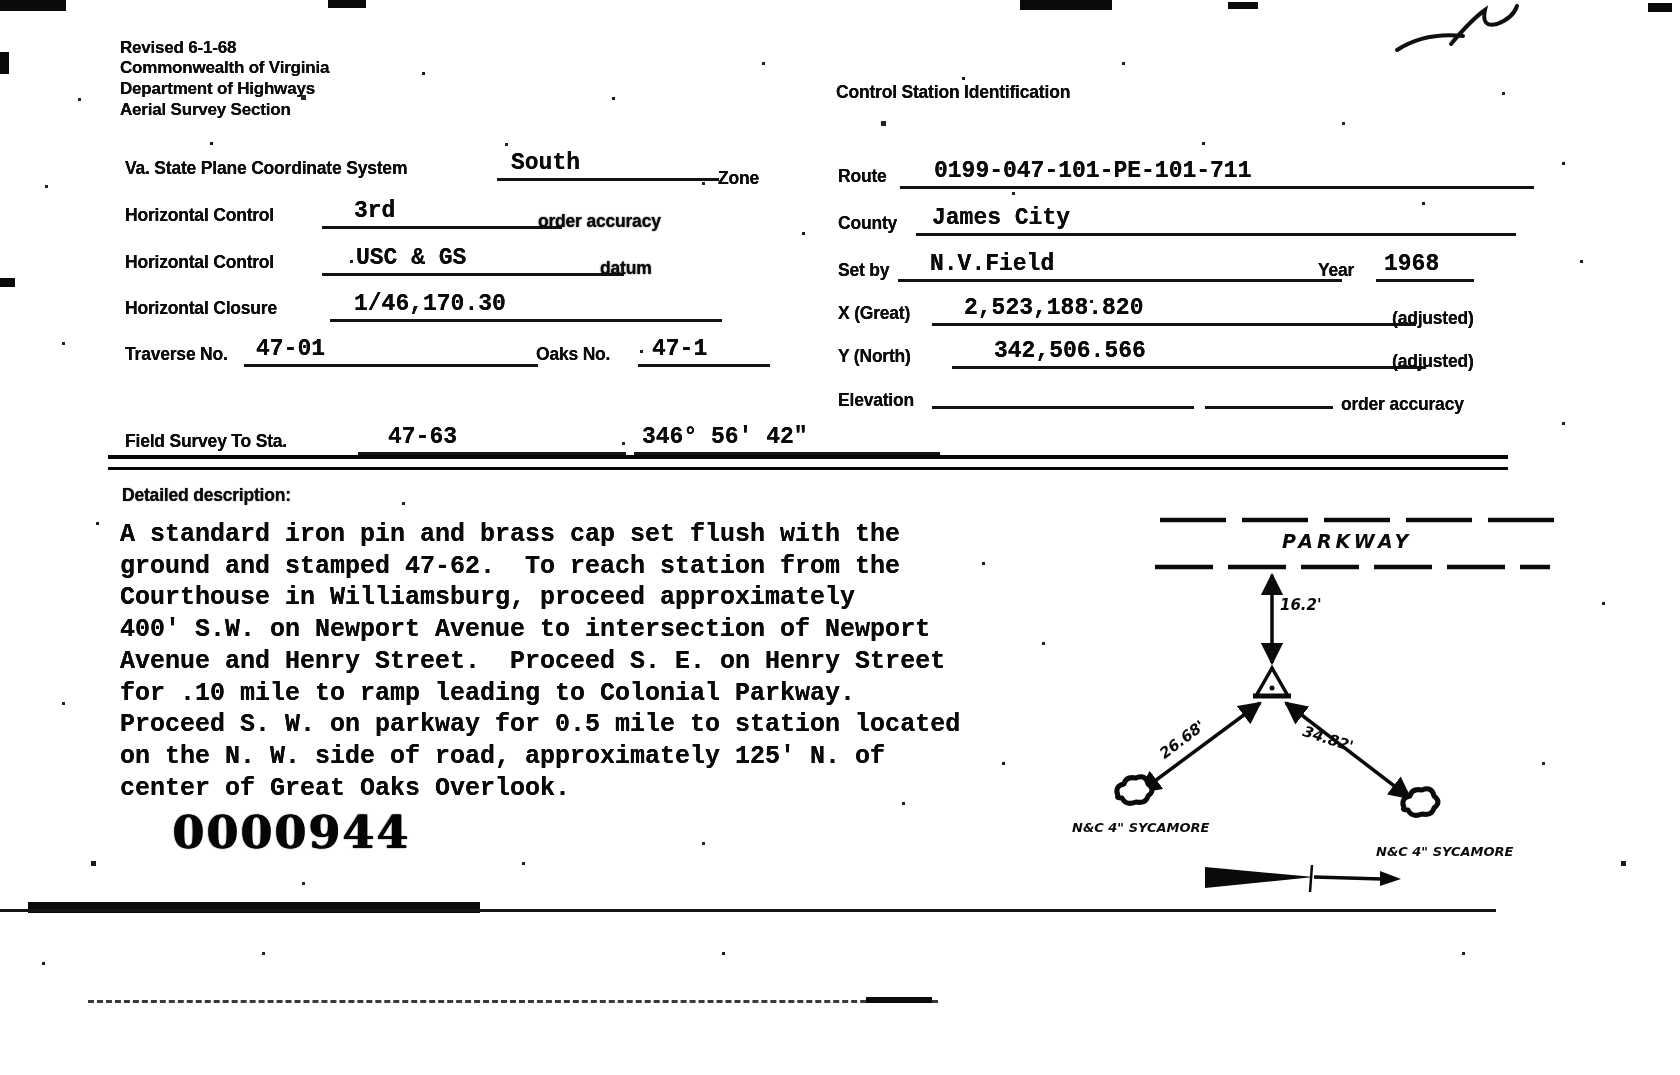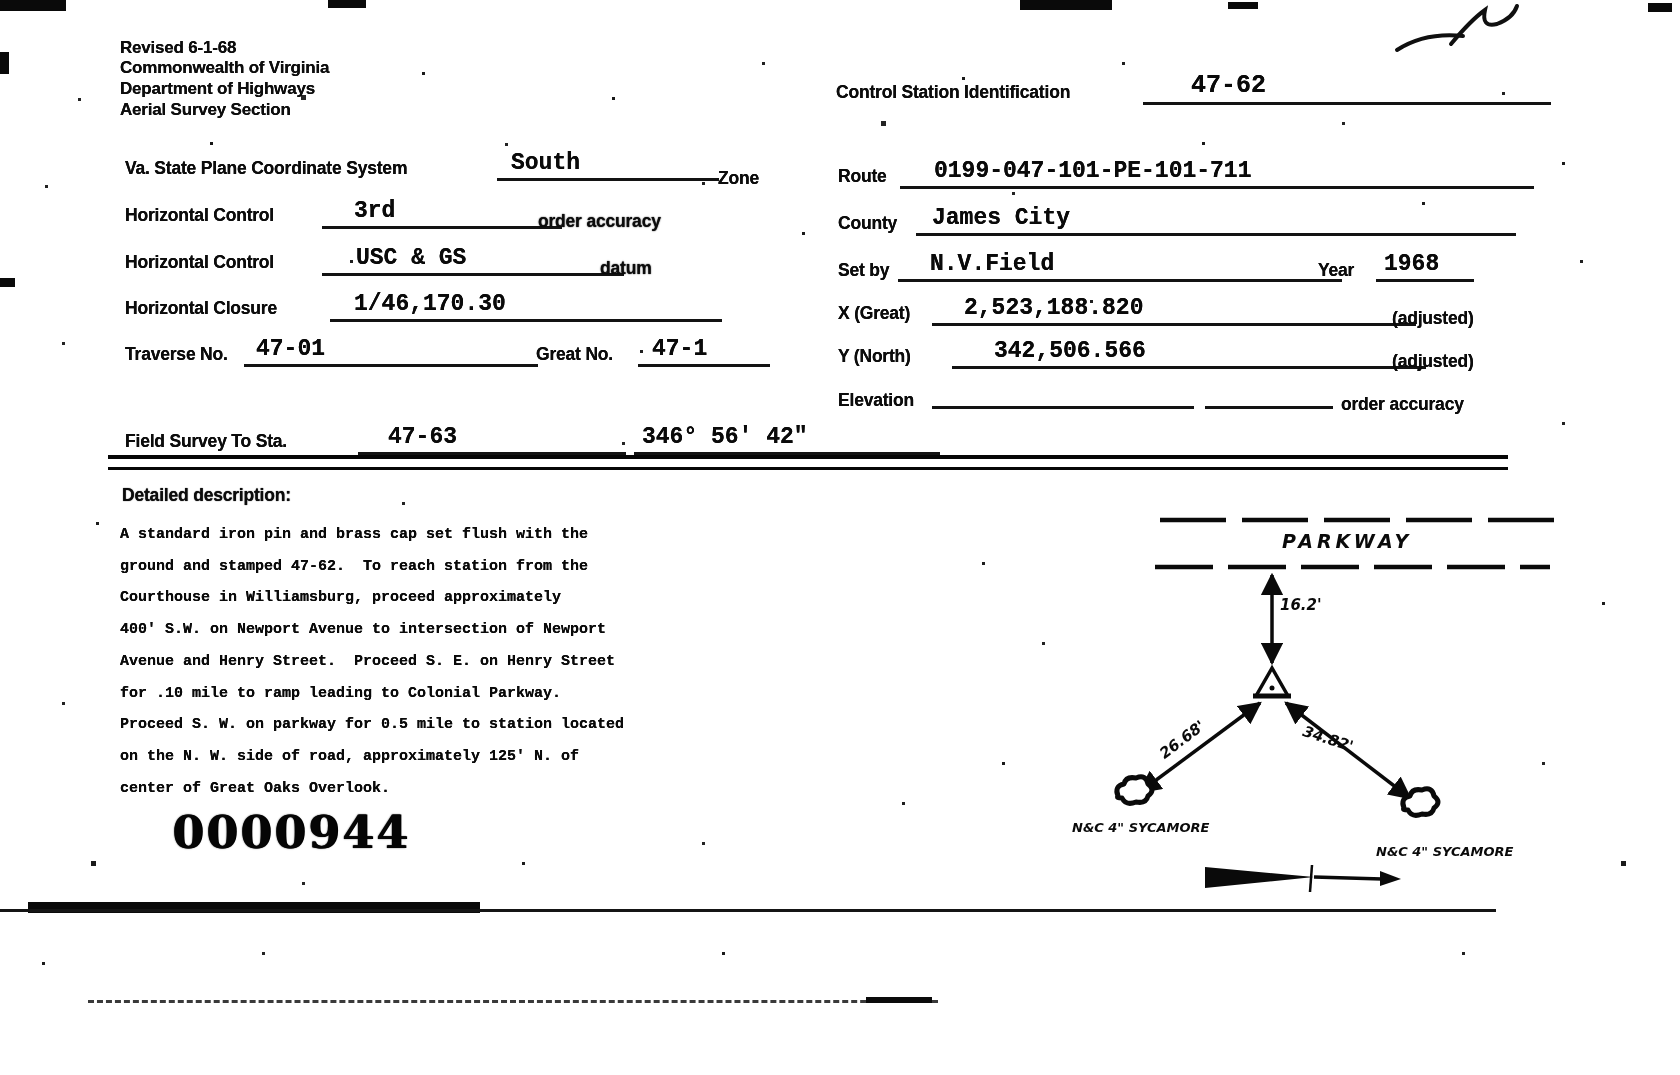--- a/index.html
+++ b/index.html
@@ -9,21 +9,21 @@
   .lbl{position:absolute;font-weight:700;font-size:17.5px;letter-spacing:-0.2px;color:#0c0c0c;
        white-space:nowrap;text-shadow:0 0 0.5px #000;}
   .fill{position:absolute;height:36px;border-bottom:3px solid #131313;display:flex;align-items:flex-end;}
   .val{font-family:"Liberation Mono",monospace;font-weight:700;font-size:23px;color:#0a0a0a;
        white-space:nowrap;margin-bottom:2px;text-shadow:0 0 0.6px #000;}
   .hdr-line{position:absolute;font-weight:700;font-size:17px;letter-spacing:-0.2px;white-space:nowrap;
        text-shadow:0 0 0.5px #000;}
   .dbl-rule{position:absolute;left:108px;top:455px;width:1400px;height:8px;
        border-top:4px solid #060606;border-bottom:3px solid #060606;}
   .desc{position:absolute;left:120px;top:519px;width:840px;}
-  .desc-line{font-family:"Liberation Mono",monospace;font-weight:700;font-size:15px;line-height:31.7px;
+  .desc-line{font-family:"Liberation Mono",monospace;font-weight:700;font-size:25px;line-height:31.7px;
        white-space:pre;color:#0a0a0a;text-shadow:0 0 0.6px #000;}
   .stamp{position:absolute;left:172px;top:806px;font-family:"DejaVu Serif",serif;font-weight:700;
        font-size:46px;letter-spacing:2px;color:#050505;transform:scaleY(0.96);
        text-shadow:1px 0 0 #000,0 0 1.5px rgba(0,0,0,.75);}
   .art{position:absolute;background:#0a0a0a;}
   .dotline{position:absolute;left:88px;top:1000px;width:850px;height:0;border-top:3px dashed #3a3a3a;}
   .specks{position:absolute;left:45px;top:185px;width:3px;height:3px;background:#222;
     box-shadow:
       33px -87px 0 0 #222, 165px -43px 0 0 #161616, 257px -89px 0 1px #262626,
       377px -113px 0 0 #1a1a1a, 460px -42px 0 0 #222, 567px -88px 0 0 #191919,
@@ -64,23 +64,20 @@
     <path d="M12,48 Q40,30 78,34" fill="none" stroke="#101010" stroke-width="4" stroke-linecap="round"></path>
     <path d="M66,42 Q86,18 100,8 Q96,26 112,22 Q128,16 132,4" fill="none" stroke="#101010" stroke-width="4" stroke-linecap="round"></path>
   </svg>
 
   <div class="hdr-line" style="left:120px;top:38px">Revised 6-1-68</div>
   <div class="hdr-line" style="left:120px;top:58px">Commonwealth of Virginia</div>
   <div class="hdr-line" style="left:120px;top:79px">Department of Highways</div>
   <div class="hdr-line" style="left:120px;top:100px">Aerial Survey Section</div>
 
   <div class="lbl" style="left:836px;top:82px">Control Station Identification</div>
-  <div class="fill" style="left:1143px;top:66px;width:360px;padding-left:48px">
-    <span class="val" style="font-size:25px">47-62</span>
-  </div>
 
   <div class="lbl" style="left:125px;top:158px">Va. State Plane Coordinate System</div>
   <div class="fill" style="left:497px;top:142px;width:208px;padding-left:14px">
     <span class="val">South</span>
   </div>
   <div class="lbl" style="left:718px;top:168px">Zone</div>
 
   <div class="lbl" style="left:125px;top:205px">Horizontal Control</div>
   <div class="fill" style="left:322px;top:190px;width:208px;padding-left:32px">
     <span class="val">3rd</span>
@@ -95,21 +92,21 @@
 
   <div class="lbl" style="left:125px;top:298px">Horizontal Closure</div>
   <div class="fill" style="left:330px;top:283px;width:368px;padding-left:24px">
     <span class="val">1/46,170.30</span>
   </div>
 
   <div class="lbl" style="left:125px;top:344px">Traverse No.</div>
   <div class="fill" style="left:244px;top:330px;width:282px;height:34px;padding-left:12px">
     <span class="val">47-01</span>
   </div>
-  <div class="lbl" style="left:536px;top:344px">Great No.</div>
+  <div class="lbl" style="left:536px;top:344px">Oaks No.</div>
   <div class="fill" style="left:638px;top:330px;width:118px;height:34px;padding-left:14px">
     <span class="val">47-1</span>
   </div>
 
   <div class="lbl" style="left:125px;top:431px">Field Survey To Sta.</div>
   <div class="fill" style="left:358px;top:412px;width:238px;height:40px;padding-left:30px">
     <span class="val">47-63</span>
   </div>
   <div class="fill" style="left:634px;top:412px;width:298px;height:40px;padding-left:8px">
     <span class="val">346° 56' 42"</span>

